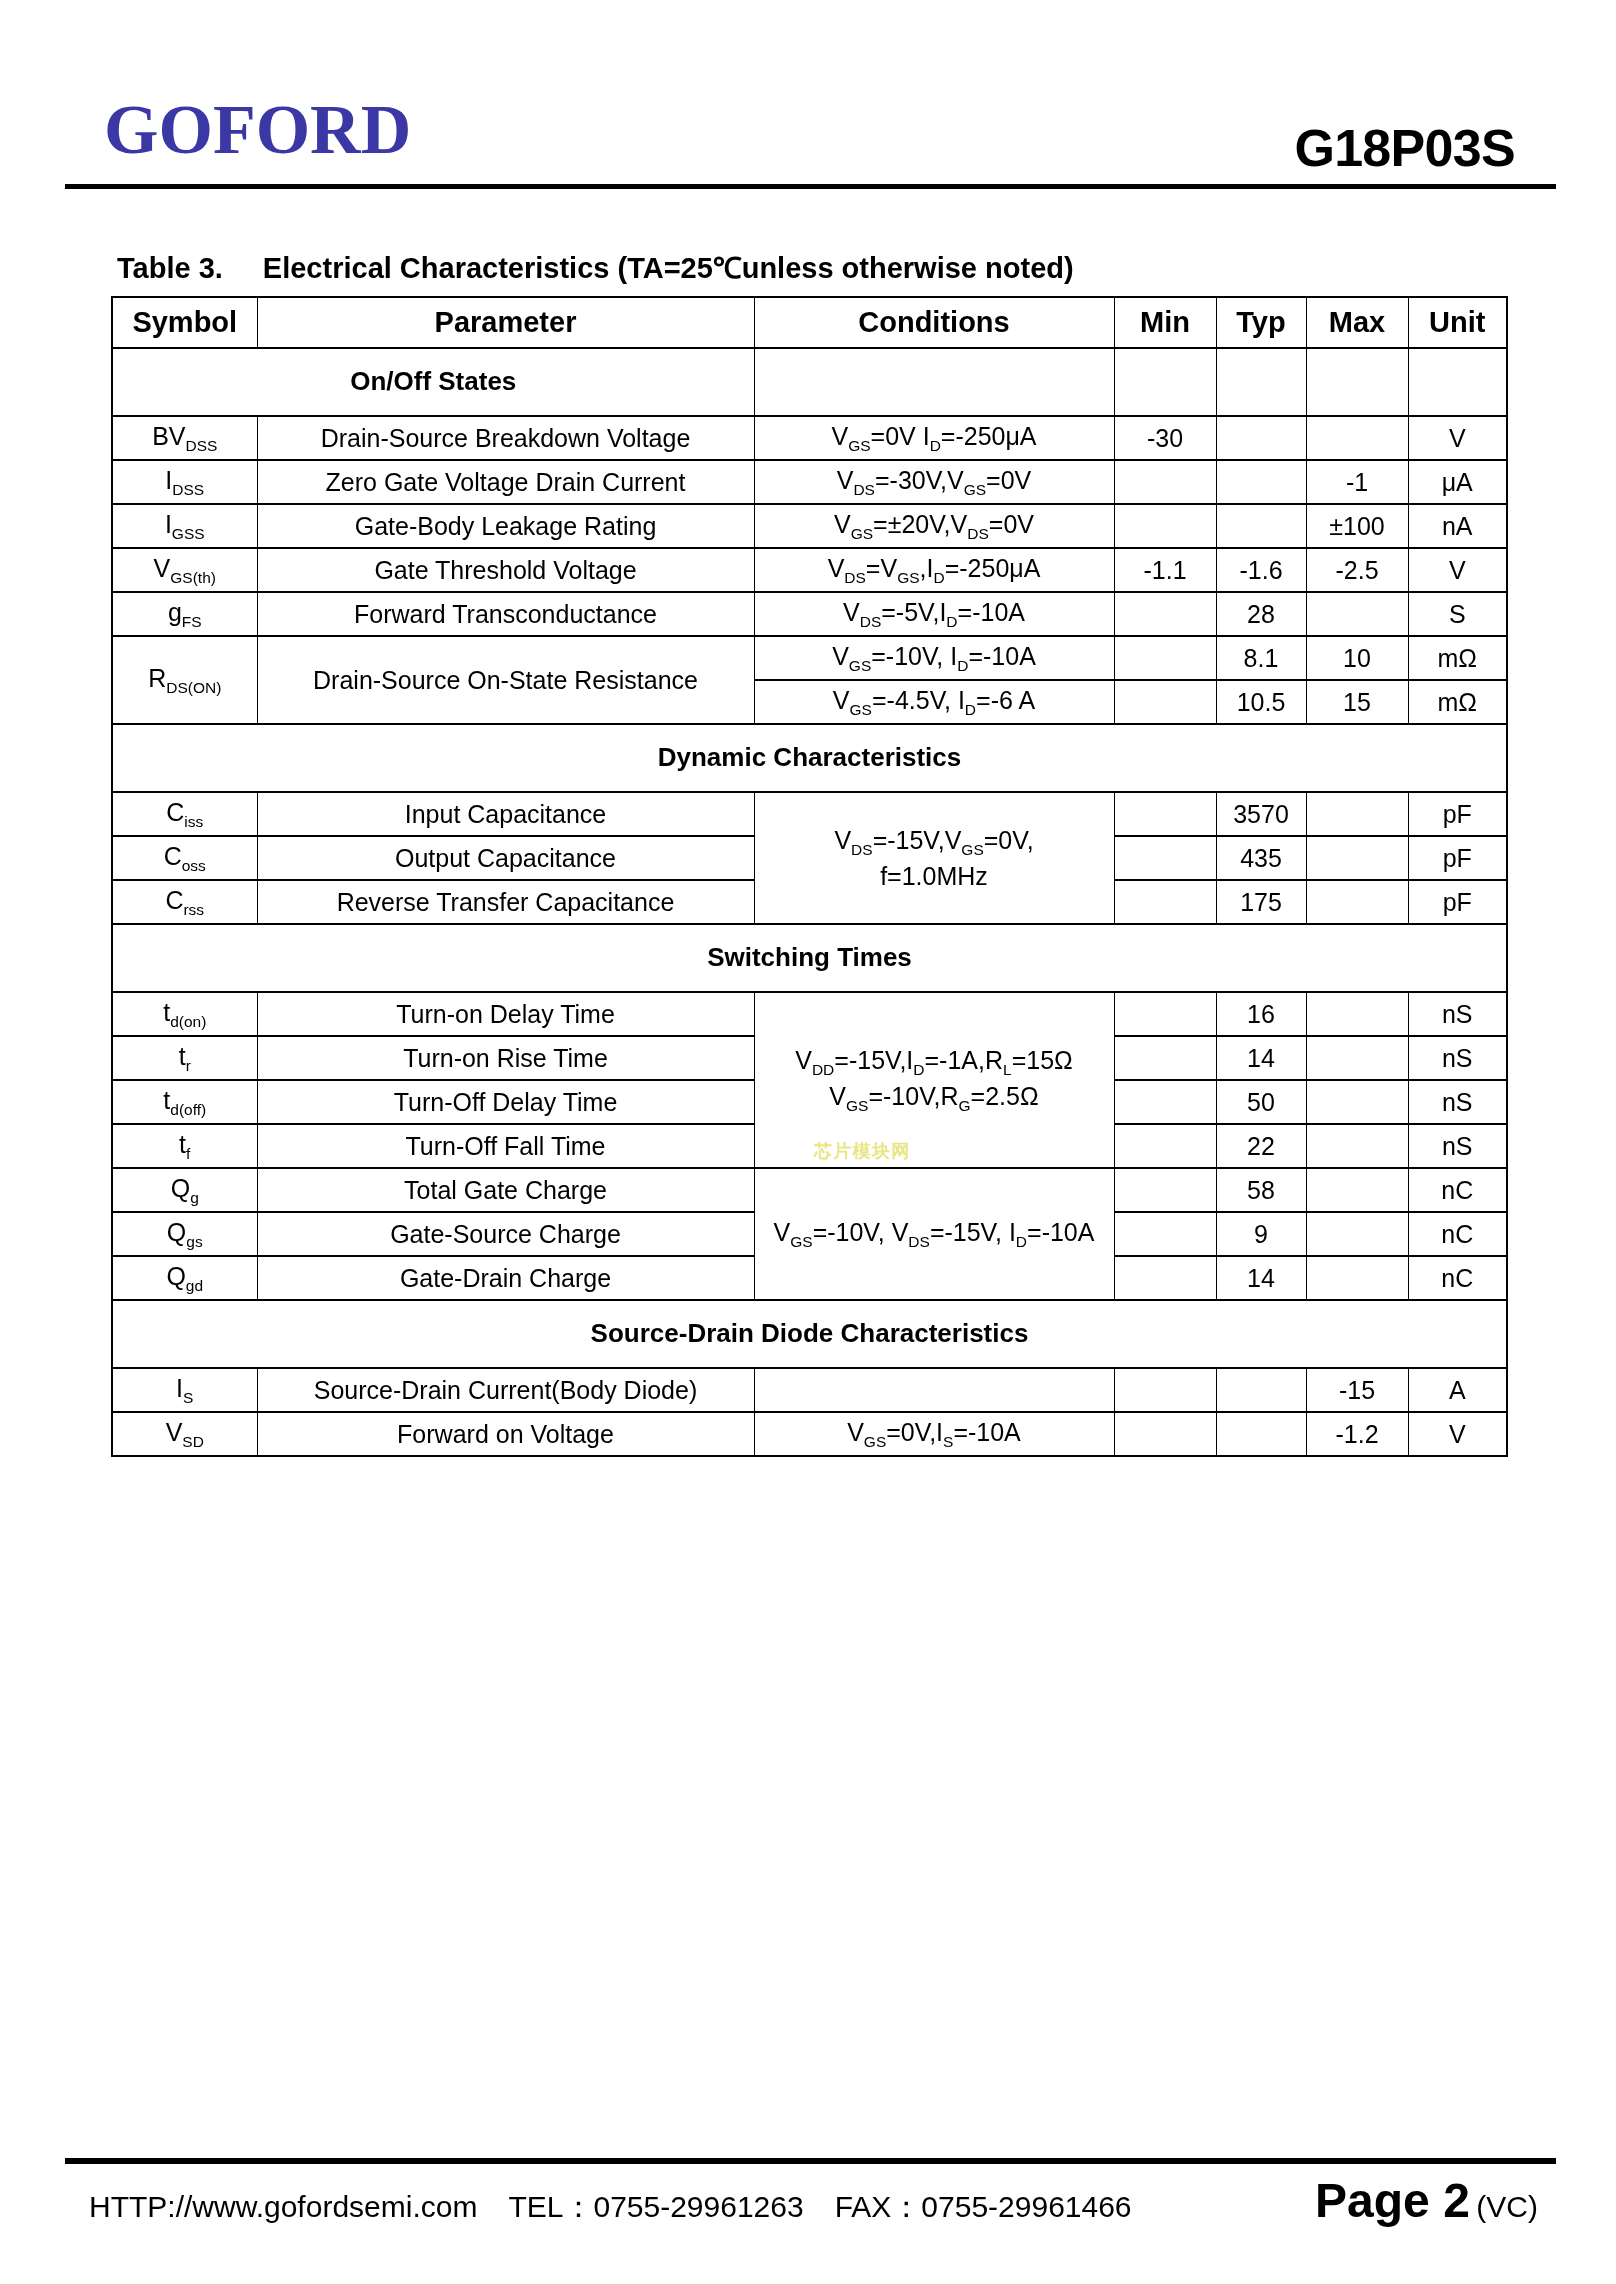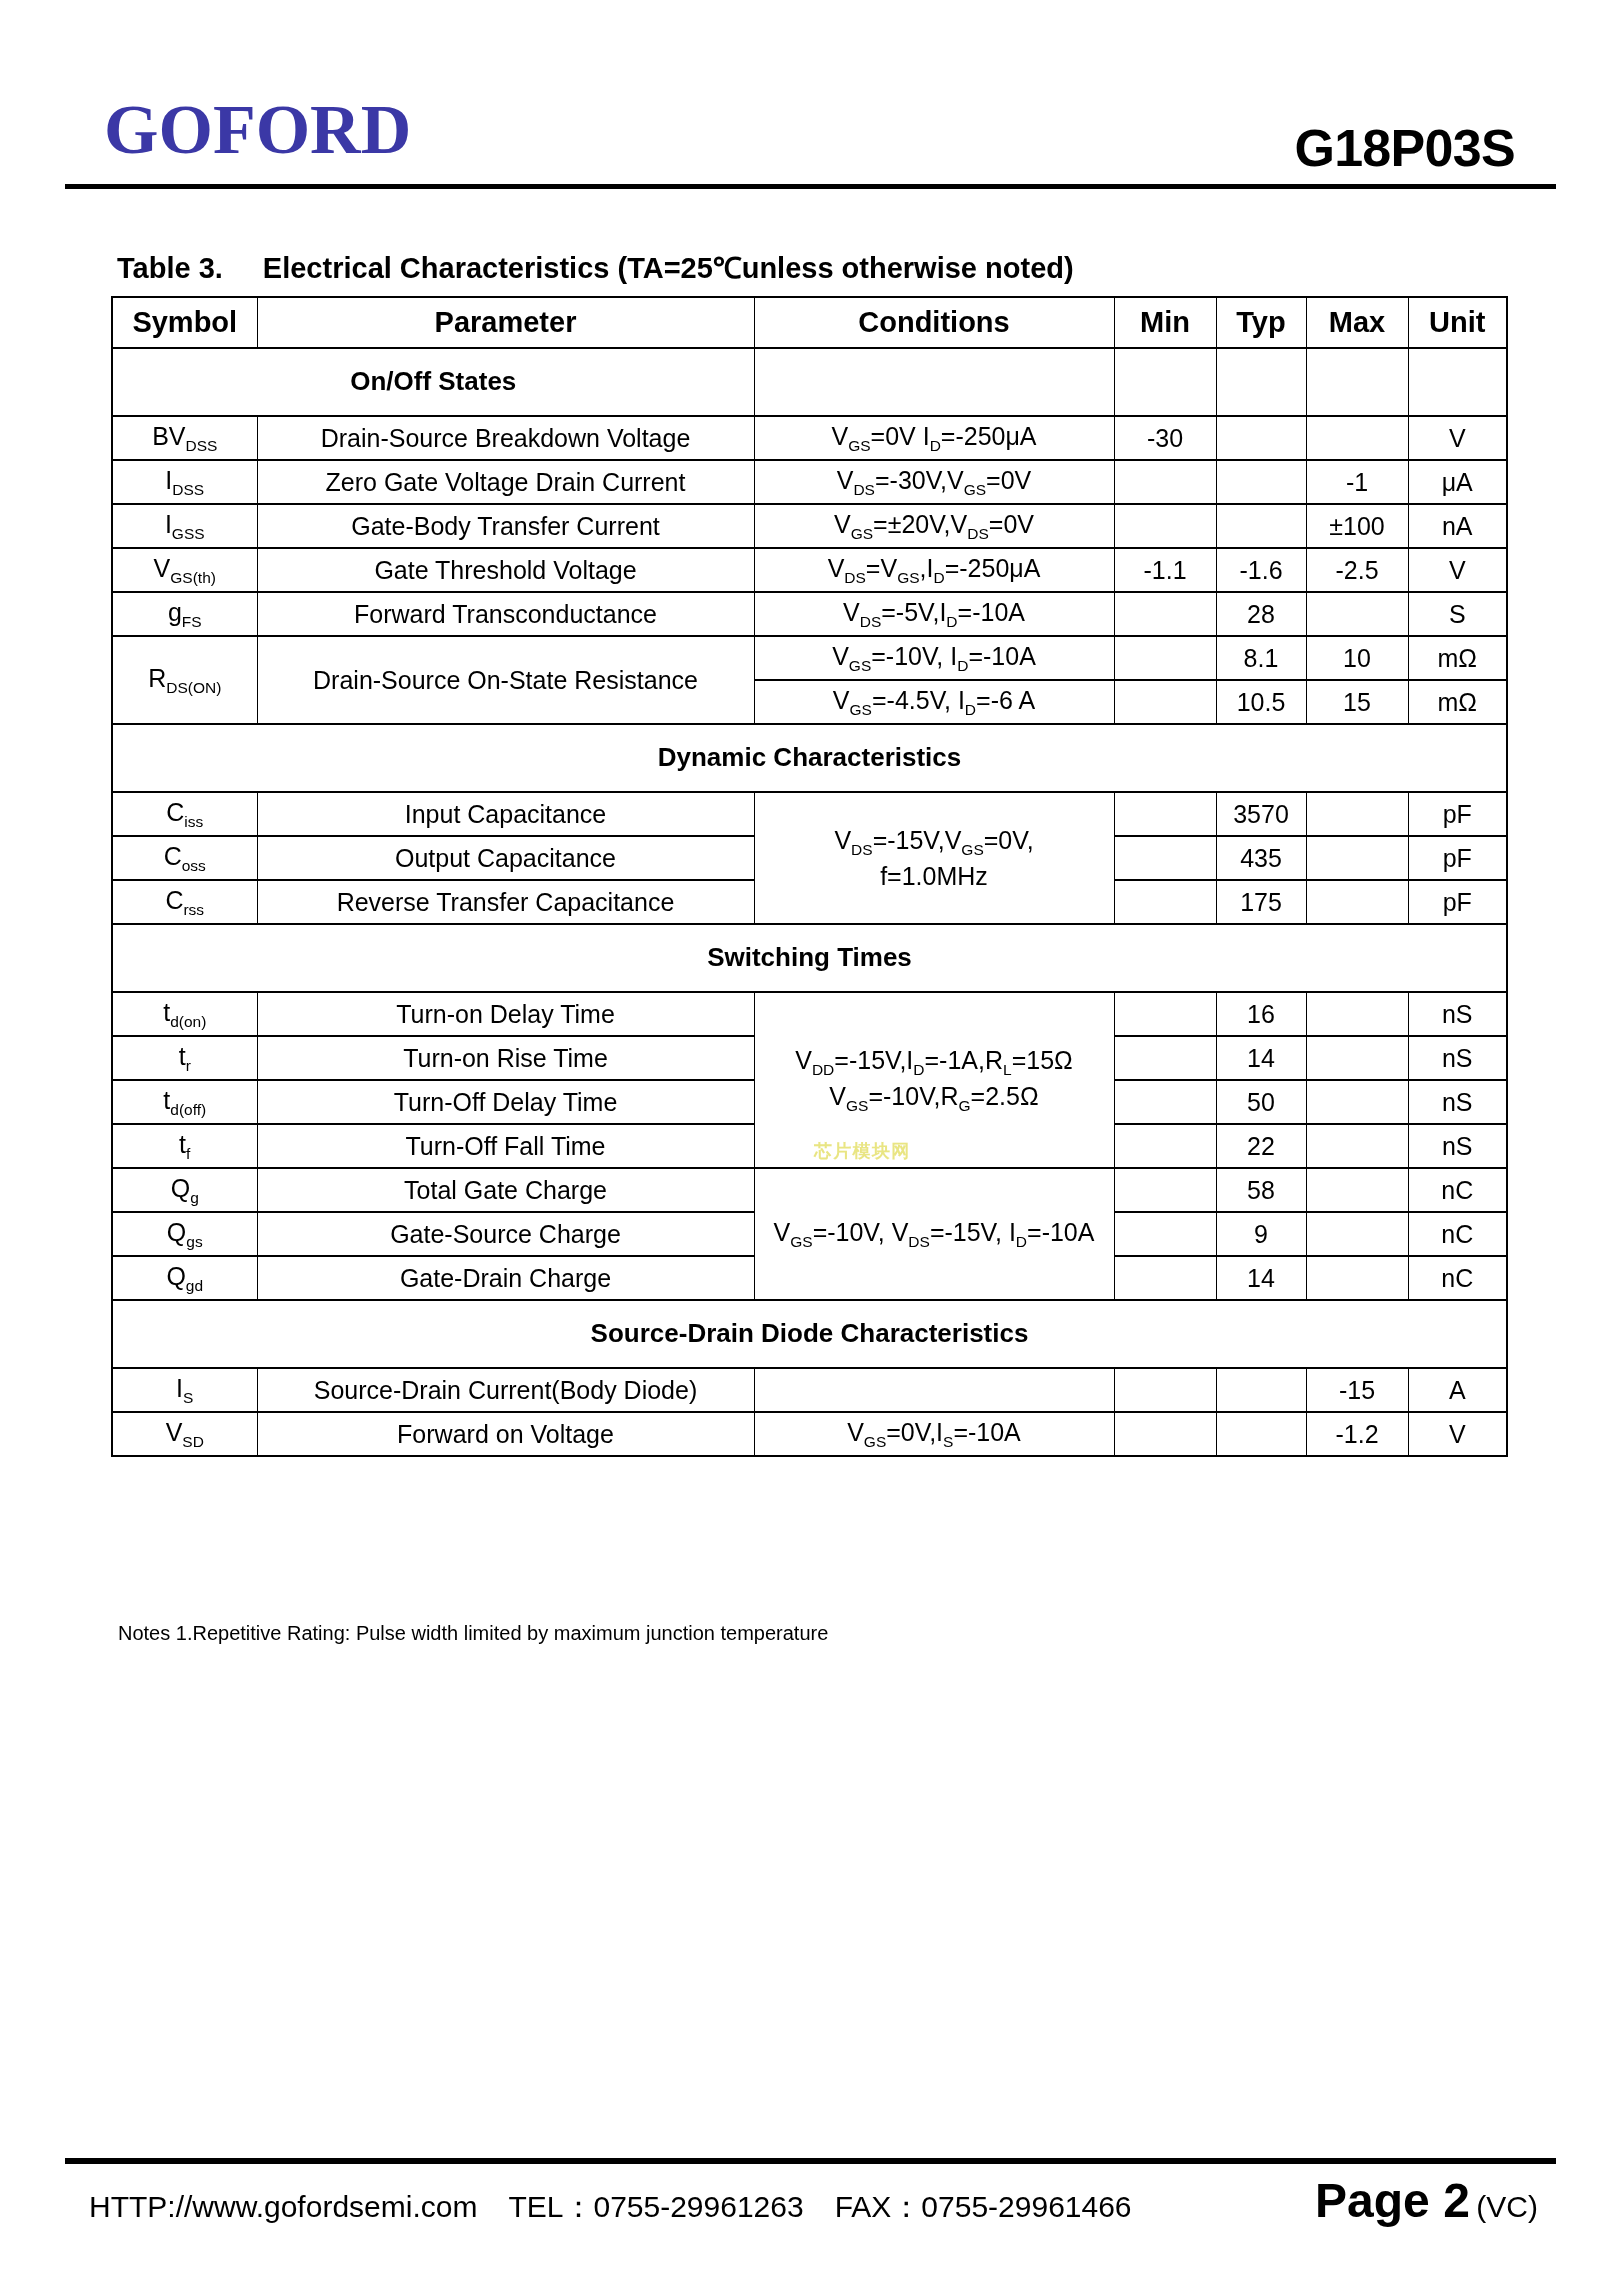--- a/index.html
+++ b/index.html
@@ -126,21 +126,21 @@
       <td class="param">Zero Gate Voltage Drain Current</td>
       <td>V<sub>DS</sub>=-30V,V<sub>GS</sub>=0V</td>
       <td></td>
       <td></td>
       <td>-1</td>
       <td>μA</td>
     </tr>
 
     <tr class="h-data">
       <td>I<sub>GSS</sub></td>
-      <td class="param">Gate-Body Transfer Current</td>
+      <td class="param">Gate-Body Leakage Rating</td>
       <td>V<sub>GS</sub>=±20V,V<sub>DS</sub>=0V</td>
       <td></td>
       <td></td>
       <td>±100</td>
       <td>nA</td>
     </tr>
 
     <tr class="h-data">
       <td>V<sub>GS(th)</sub></td>
       <td class="param">Gate Threshold Voltage</td>
@@ -290,21 +290,20 @@
       <td class="param">Forward on Voltage</td>
       <td>V<sub>GS</sub>=0V,I<sub>S</sub>=-10A</td>
       <td></td>
       <td></td>
       <td>-1.2</td>
       <td>V</td>
     </tr>
   </tbody>
     </table>
 
-  <div class="notes">Notes 1.Repetitive Rating: Pulse width limited by maximum junction temperature</div>
 
   <div class="footer-rule"></div>
   <div class="footer">
     <div class="footer-left">
       <span>HTTP://www.gofordsemi.com</span>
       <span>TEL：0755-29961263</span>
       <span>FAX：0755-29961466</span>
     </div>
     <div class="footer-right">
       <span class="page-label">Page 2</span>

